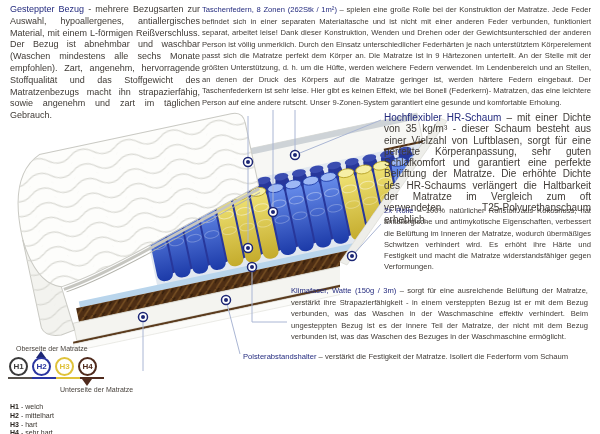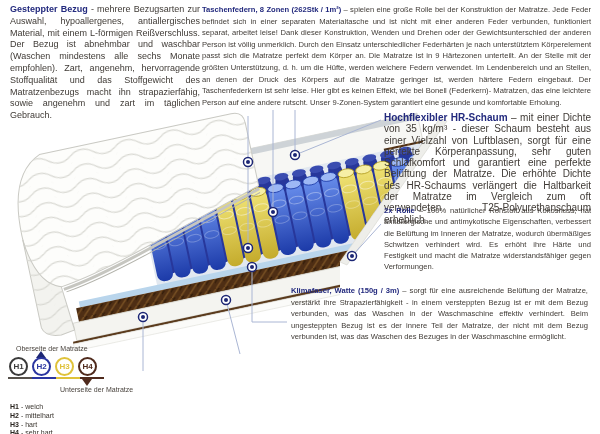--- a/index.html
+++ b/index.html
@@ -1,19 +1,19 @@
 <!DOCTYPE html>
 <html><head>
 <meta charset="utf-8">
 <style>
   html,body{margin:0;padding:0;background:#fff;}
   .canvas{position:relative;width:600px;height:434px;background:#fff;overflow:hidden;
           font-family:"Liberation Sans",sans-serif;color:#3f3a35;}
   .tb{position:absolute;text-align:justify;}
-  .tb .hd{font-weight:bold;color:#232a7e;margin-top:42px;}
+  .tb .hd{font-weight:normal;color:#232a7e;margin-top:42px;}
   .tb-bezug{left:10px;top:4px;width:190px;font-size:9px;line-height:11.8px;}
   .tb-tasch{left:202px;top:4px;width:389px;font-size:7.6px;line-height:11.6px;}
   .tb-hr{left:384px;top:112px;width:207px;font-size:10px;line-height:11.3px;}
   .tb-kokos{left:384px;top:205px;width:207px;font-size:7.6px;line-height:11.3px;}
   .tb-klima{left:291px;top:285px;width:297px;font-size:7.6px;line-height:11.6px;}
   .tb-polster{left:243px;top:352px;width:348px;font-size:7.6px;line-height:10px;}
   .tb-t25{left:136px;top:374px;width:455px;font-size:7.6px;line-height:11.6px;}
   .illu{position:absolute;left:0;top:0;width:600px;height:434px;}
 
   .zones{position:absolute;left:0;top:343px;width:140px;height:91px;}
@@ -215,20 +215,24 @@
   <div class="tb tb-kokos">
     <span class="hd">2x Rolle</span>
     <span>– 100% natürlicher Rohstoff aus Kokosnuss, hat antiallergische und antimykotische Eigenschaften, verbessert die Belüftung im Inneren der Matratze, wodurch übermäßiges Schwitzen verhindert wird. Es erhöht ihre Härte und Festigkeit und macht die Matratze widerstandsfähiger gegen Verformungen.</span>
   </div>
 
   <div class="tb tb-klima">
     <span class="hd">Klimafaser, Watte (150g / 3m)</span>
     <span>– sorgt für eine ausreichende Belüftung der Matratze, verstärkt ihre Strapazierfähigkeit - in einem versteppten Bezug ist er mit dem Bezug verbunden, was das Waschen in der Waschmaschine effektiv verhindert. Beim ungesteppten Bezug ist es der innere Teil der Matratze, der nicht mit dem Bezug verbunden ist, was das Waschen des Bezuges in der Waschmaschine ermöglicht.</span>
   </div>
 
+  <div class="tb tb-polster">
+    <span class="hd">Polsterabstandshalter</span>
+    <span>– verstärkt die Festigkeit der Matratze. Isoliert die Federform vom Schaum</span>
+  </div>
 
 
   <div class="zones">
     <div class="zone-top-label">Oberseite der Matratze</div>
     <div class="arrow-up"></div>
     <div class="zone-row">
       <div class="zc zc-1">H1</div>
       <div class="zc zc-2">H2</div>
       <div class="zc zc-3">H3</div>
       <div class="zc zc-4">H4</div>

